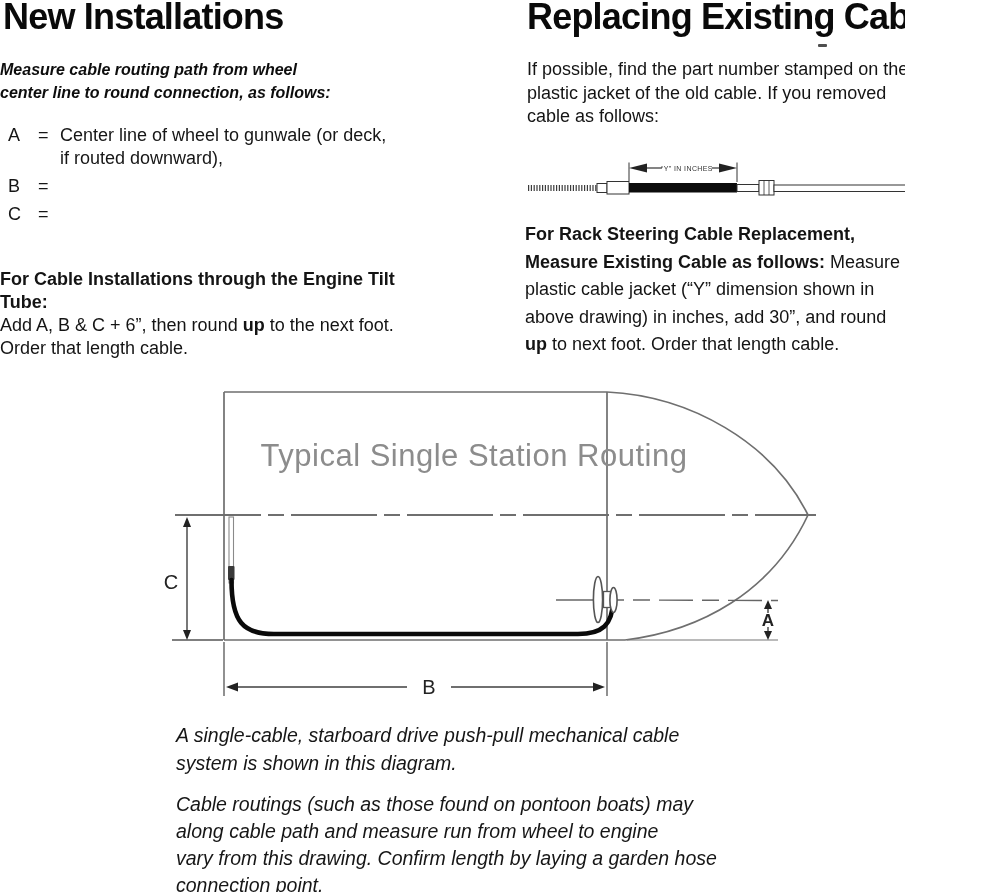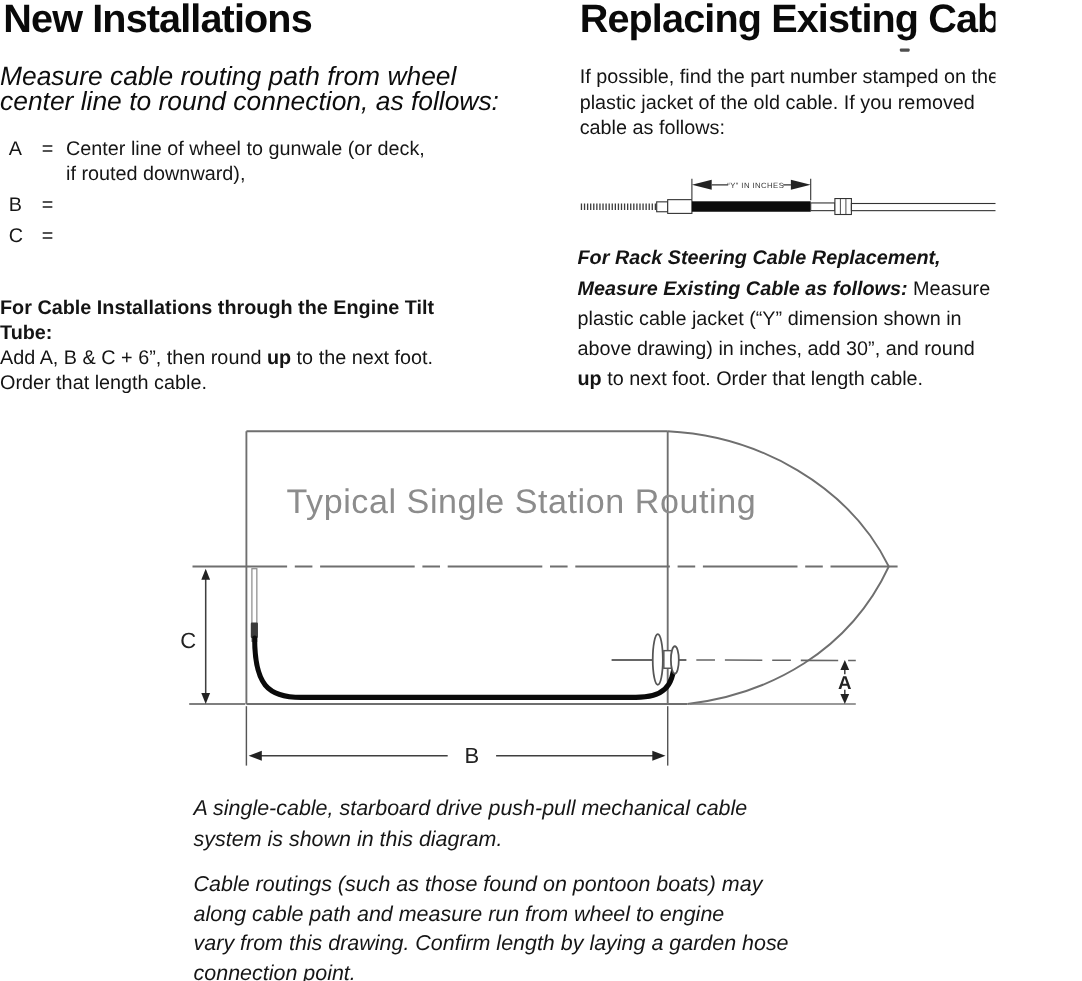--- a/index.html
+++ b/index.html
@@ -2,31 +2,31 @@
 <html><head>
 <meta charset="utf-8">
 <style>
   html,body{margin:0;padding:0;background:#ffffff;}
   .page{position:relative;width:905px;height:892px;background:#fff;overflow:hidden;
         font-family:"Liberation Sans",sans-serif;color:#111;}
   .h1{position:absolute;margin:0;font-size:36px;font-weight:700;letter-spacing:-0.8px;color:#0a0a0a;white-space:nowrap;}
   .h1-left{left:3px;top:-4px;}
   .h1-right{left:527px;top:-4px;}
   .line{white-space:nowrap;}
-  .left-intro{position:absolute;left:0;top:58px;font-size:24px;line-height:23px;font-weight:400;font-style:italic;color:#0d0d0d;}
+  .left-intro{position:absolute;left:0;top:58px;font-size:16px;line-height:23px;font-weight:700;font-style:italic;color:#0d0d0d;}
   .defs{position:absolute;left:8px;top:124px;font-size:18px;line-height:23px;color:#161616;}
   .def-row{display:flex;margin-bottom:5px;}
   .def-term{width:30px;flex:0 0 30px;}
   .def-eq{width:22px;flex:0 0 22px;}
   .def-text{width:334px;}
   .tilt{position:absolute;left:0;top:268px;width:404px;font-size:18px;line-height:23px;color:#141414;}
   .bold{font-weight:700;}
   .right-intro{position:absolute;left:527px;top:58px;font-size:18px;line-height:23.5px;color:#141414;}
   .rack{position:absolute;left:525px;top:221px;font-size:18px;line-height:27.5px;color:#141414;}
-  .bi{font-weight:700;font-style:italic;}
+  .bi{font-weight:700;}
   .stray-mark{position:absolute;left:818px;top:44px;width:9px;height:3px;background:#4f4f4f;border-radius:1px;}
   .cable-svg{position:absolute;left:525px;top:152px;}
   .boat-svg{position:absolute;left:0;top:380px;}
   .caption{position:absolute;font-style:italic;color:#161616;}
   .caption-1{left:176px;top:721px;font-size:19.5px;line-height:28px;}
   .caption-2{left:176px;top:791px;font-size:19.5px;line-height:27px;}
 </style>
 </head>
 <body>
 

